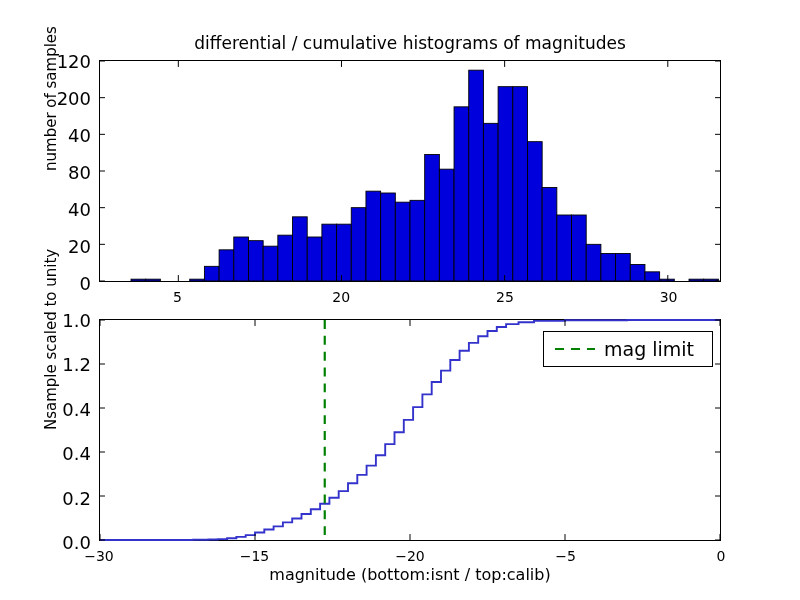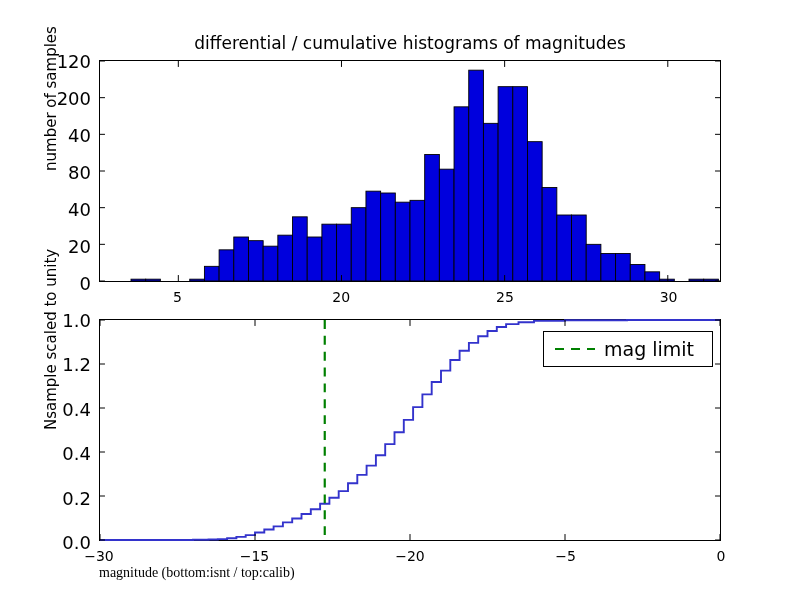--- a/index.html
+++ b/index.html
@@ -73,24 +73,24 @@
   }
   #ylabel-bottom {
     left: 42px;
     top: 430px;
   }
   #xlabel-bottom {
     position: absolute;
     left: 99px;
     top: 565px;
     width: 622px;
-    font-size: 14px;
+    text-align: center;
+    font-size: 16px;
     color: #000000;
     white-space: nowrap;
-    font-family: Liberation Serif, serif;
   }
   .ytick-label {
     position: absolute;
     right: 0;
     width: 56px;
     text-align: right;
     font-size: 18px;
     color: #000000;
     line-height: 1;
   }

